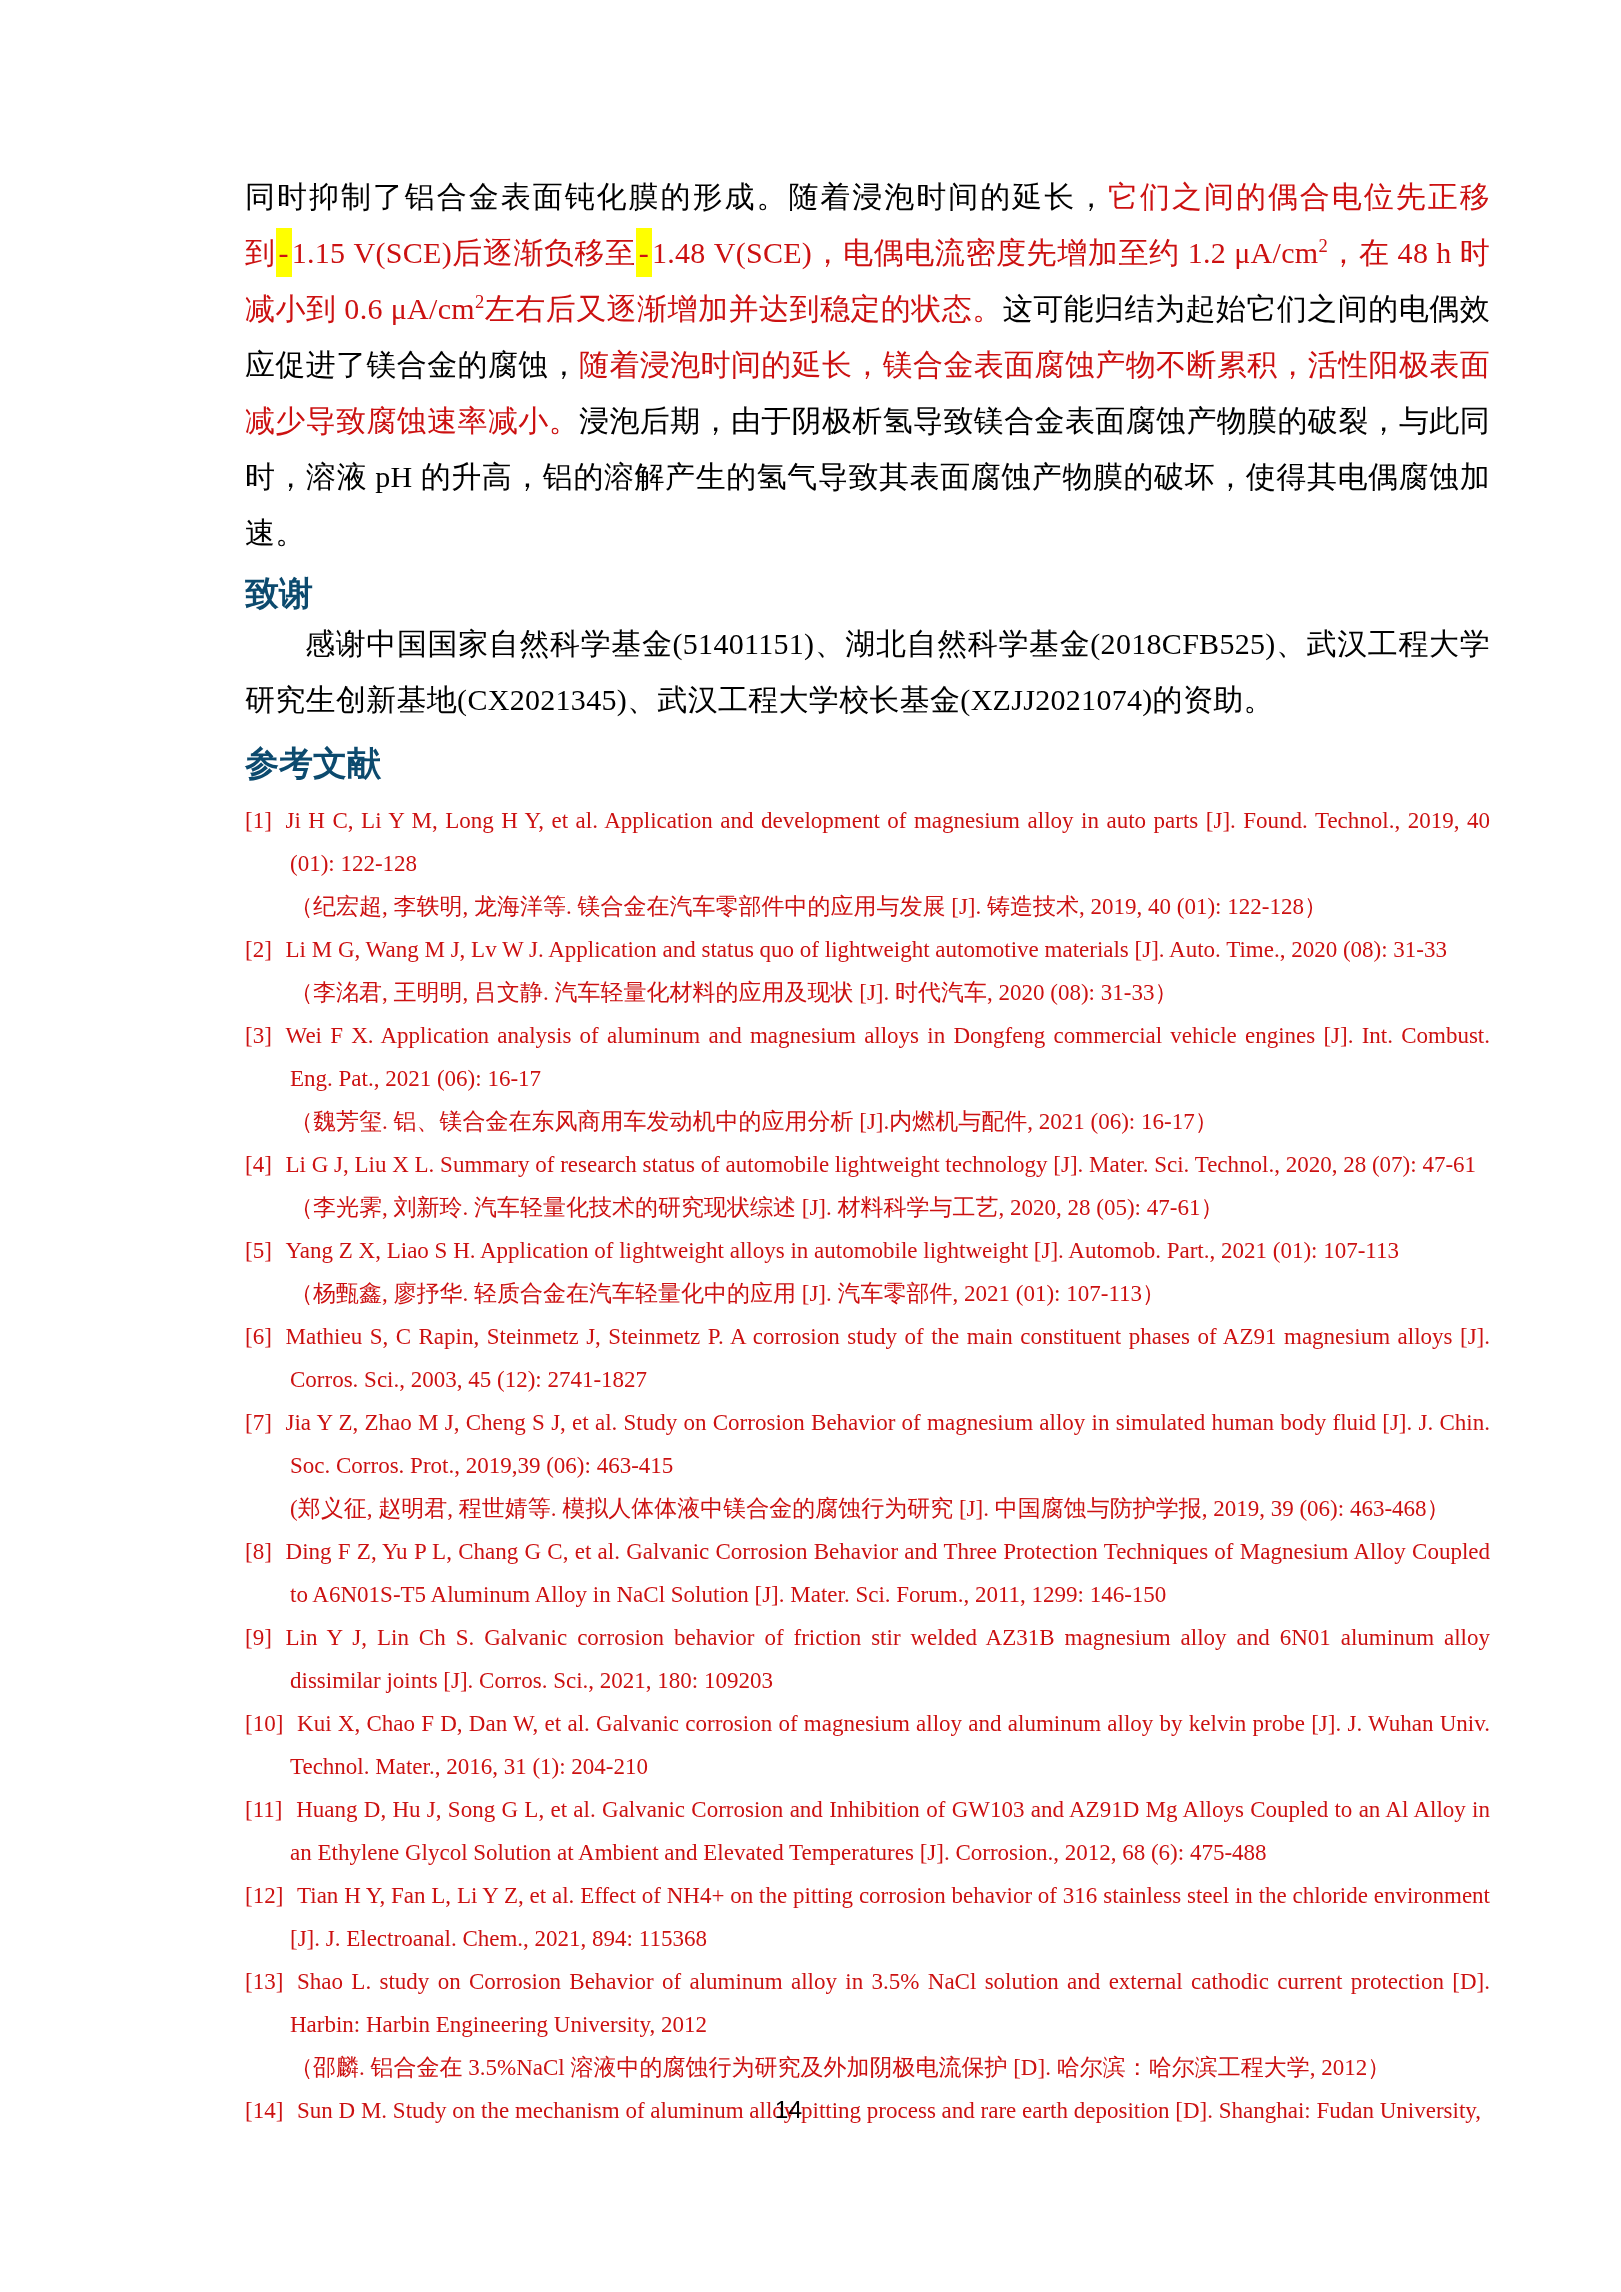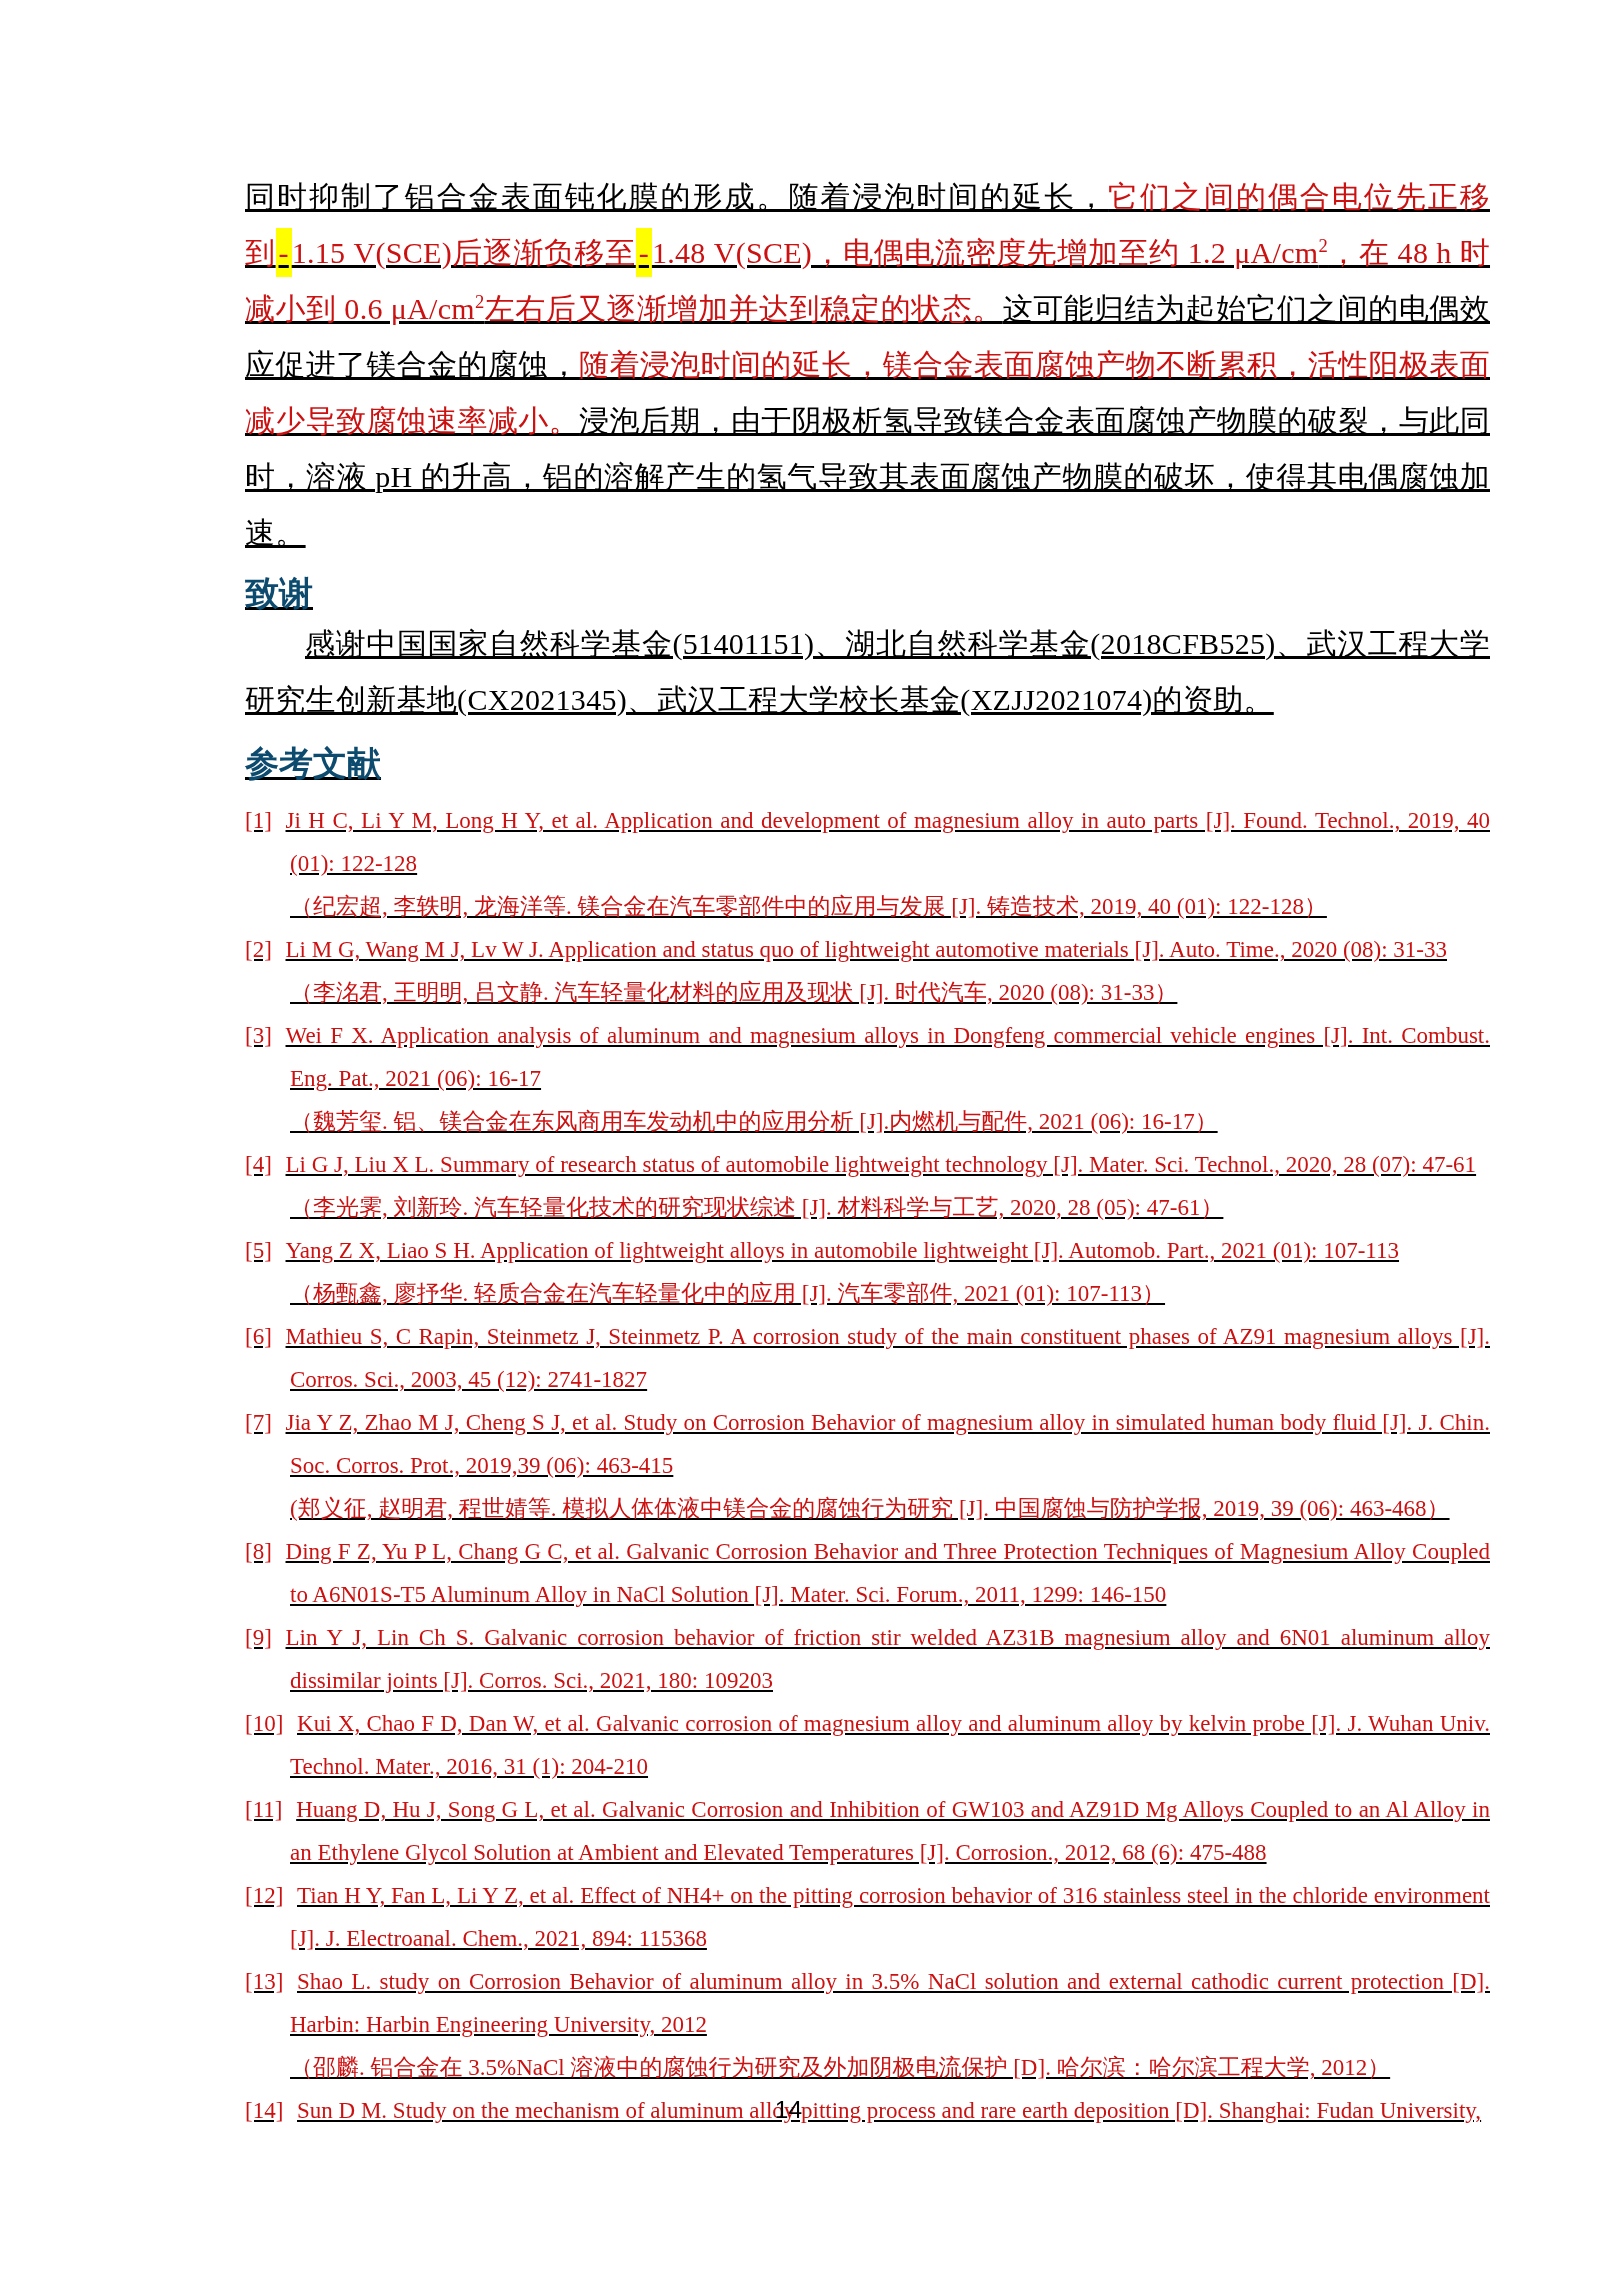--- a/index.html
+++ b/index.html
@@ -7,21 +7,20 @@
     width: 1621px; height: 2293px;
     background: #ffffff;
     font-family: "Liberation Serif", "DejaVu Serif", serif;
     color: #000000;
     overflow: hidden;
   }
   .page {
     position: relative;
     width: 1577px; height: 2293px;
     padding: 169px 87px 0 245px;
-    text-decoration: underline;
   }
   
   .intro {
     font-size: 30px;
     line-height: 56px;
     text-align: justify;
     letter-spacing: 0.3px;
   }
   .t-black { color: #000000; }
   .t-red   { color: #cc1111; }

